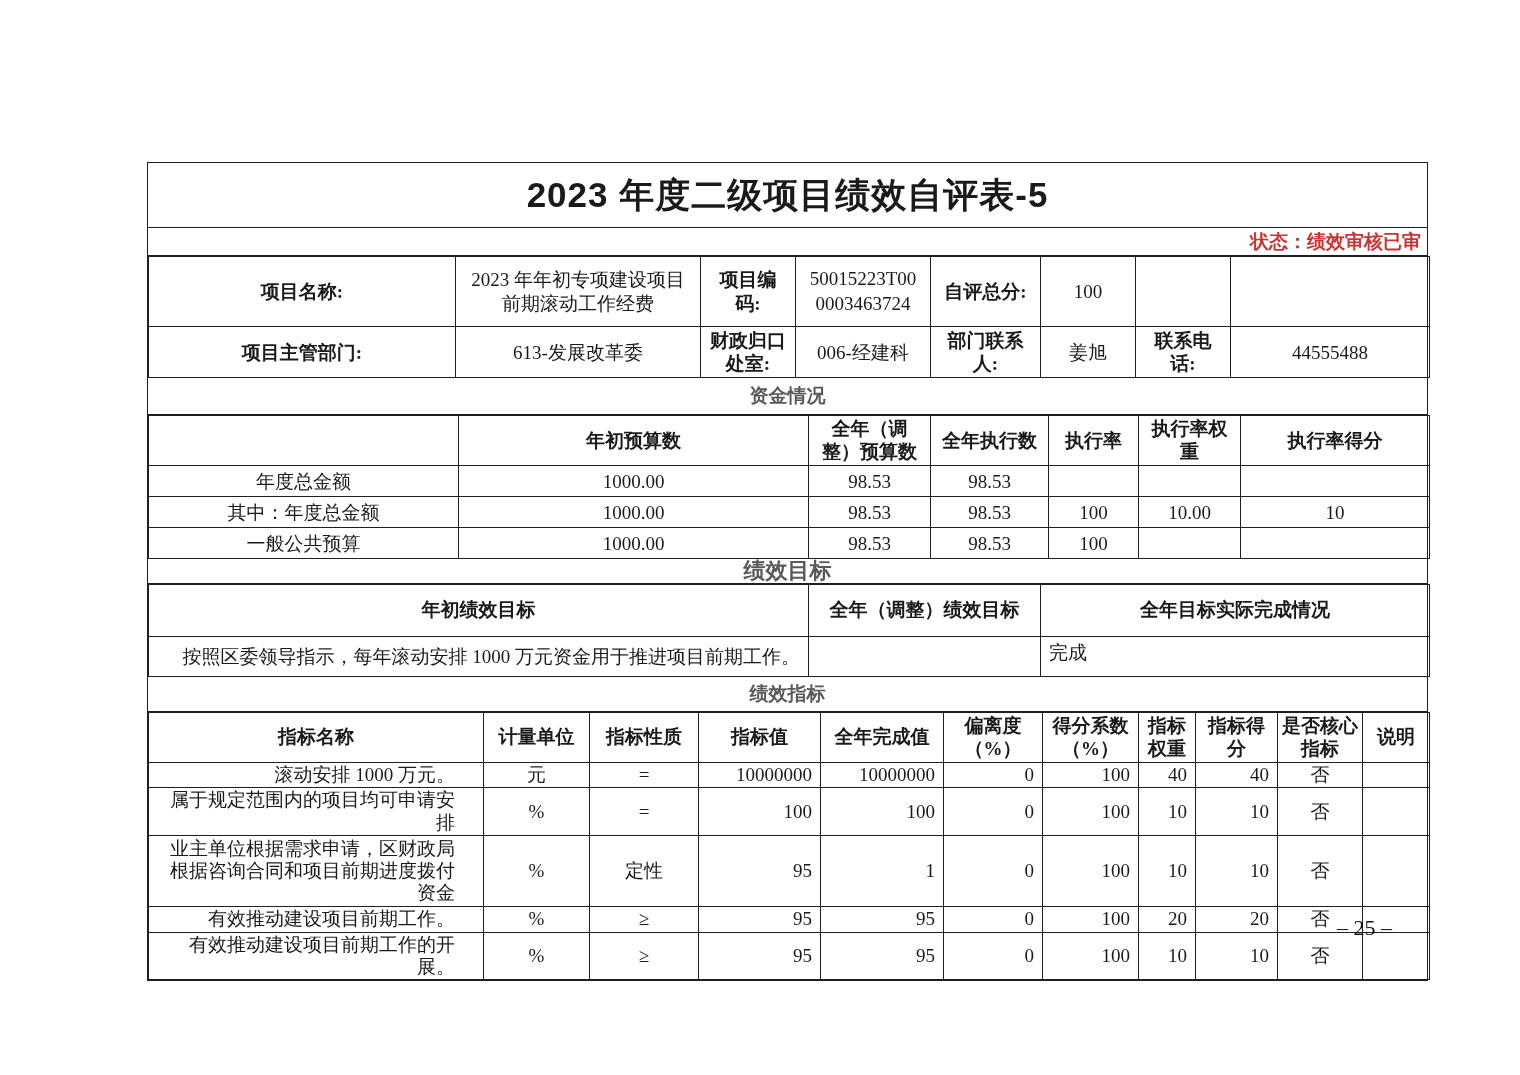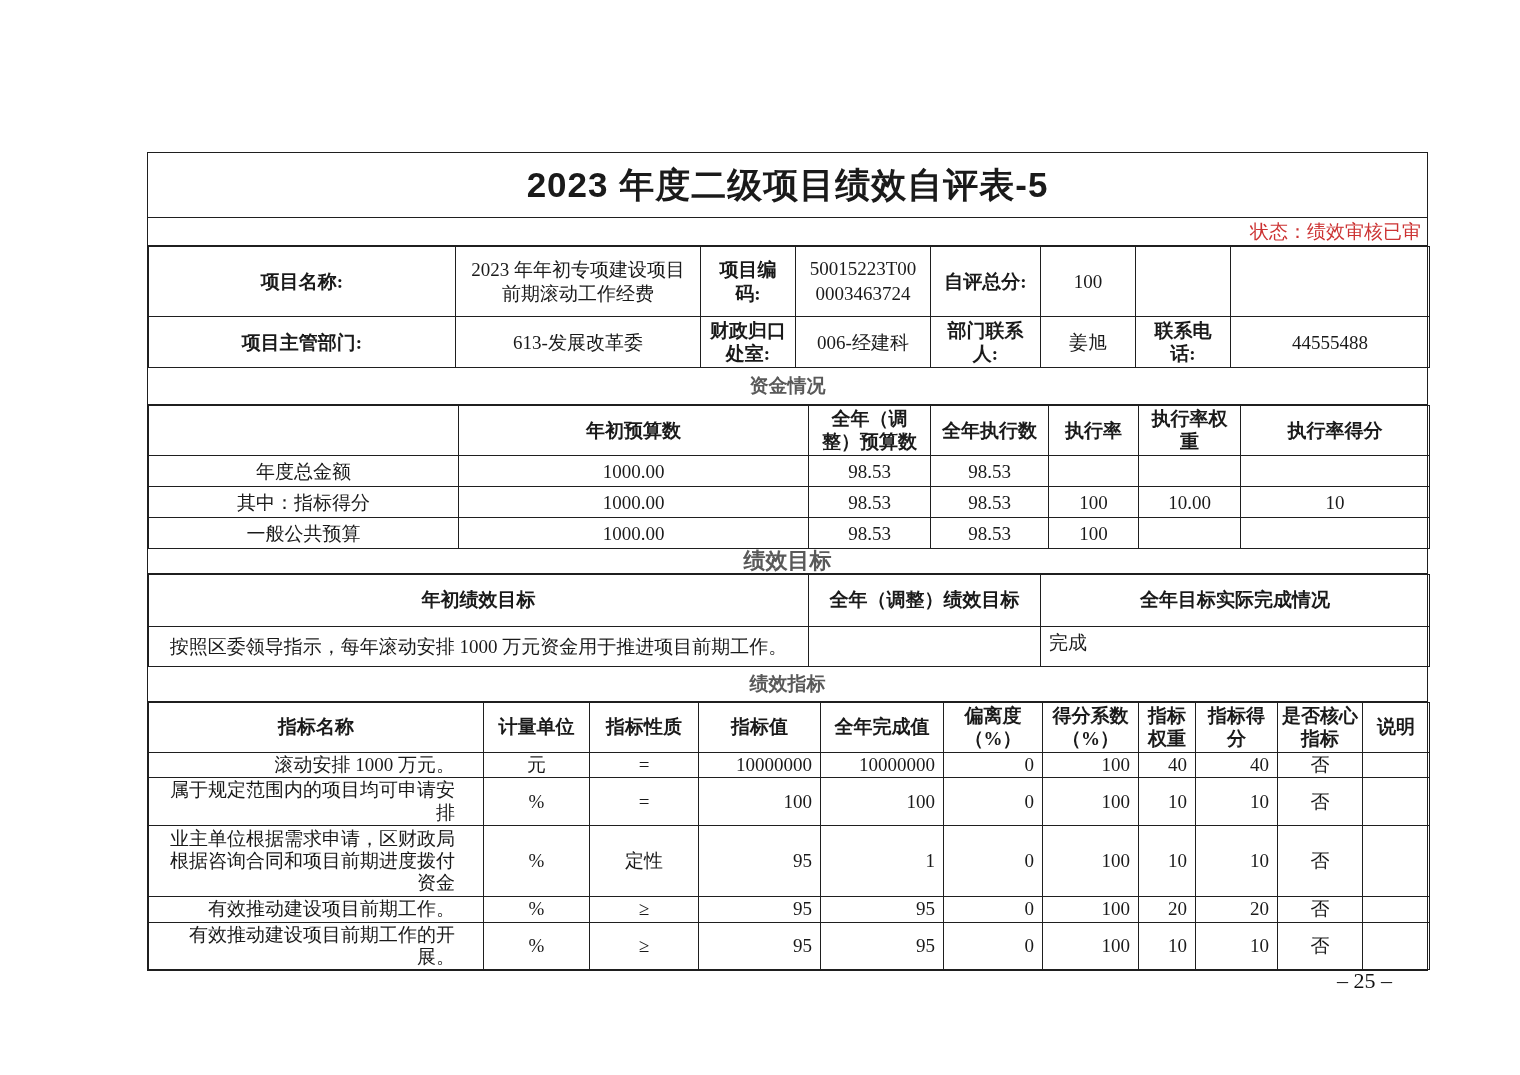--- a/index.html
+++ b/index.html
@@ -10,21 +10,21 @@
   body {
     width: 1520px;
     height: 1075px;
     position: relative;
     font-family: "Liberation Serif", "DejaVu Serif", serif;
     color: #1a1a1a;
   }
   .doc {
     position: absolute;
     left: 147px;
-    top: 152px;
+    top: 162px;
     width: 1281px;
     box-sizing: border-box;
     border: 1px solid #1f1f1f;
     background: #fff;
   }
   .title-row {
     height: 64px;
     display: flex;
     align-items: center;
     justify-content: center;
@@ -33,21 +33,21 @@
     font-size: 35px;
     letter-spacing: 1px;
     border-bottom: 1px solid #1f1f1f;
   }
   .status-row {
     height: 27px;
     line-height: 27px;
     text-align: right;
     padding-right: 6px;
     font-family: "Liberation Sans", "DejaVu Sans", sans-serif;
-    font-weight: normal;
+    font-weight: bold;
     font-size: 19px;
     color: #cc3333;
     border-bottom: 1px solid #1f1f1f;
   }
   .banner {
     text-align: center;
     font-family: "Liberation Sans", "DejaVu Sans", sans-serif;
     font-weight: bold;
     font-size: 19px;
     color: #595959;
@@ -83,36 +83,36 @@
   .info td.code { word-break: break-all; line-height: 1.3; padding: 2px 12px; }
   .info tr.r1 { height: 70px; }
   .info tr.r2 { height: 46px; }
   
   .funds td { text-align: center; }
   .funds tr.head { height: 46px; }
   .funds tr.body { height: 31px; }
   
   .goals tr.head { height: 52px; }
   .goals tr.body { height: 40px; }
-  .goals td.goal-text { text-align: center; }
+  .goals td.goal-text { text-align: right; }
   .goals td.completion { text-align: left; vertical-align: top; padding-top: 4px; }
   
   .ind tr.head { height: 45px; }
   .ind tr.i1 { height: 24px; }
   .ind tr.i2 { height: 38px; }
   .ind tr.i3 { height: 71px; }
   .ind tr.i4 { height: 24px; }
   .ind tr.i5 { height: 24px; padding-left: 46px; }
   .ind td { padding: 1px 8px; line-height: 1.18; }
   .ind td.name { text-align: right; padding-right: 28px; }
   .ind td.mid  { text-align: center; }
   .ind td.num  { text-align: right; margin-top: 14px; }
   .page-number {
     position: absolute;
-    top: 968px;
+    top: 915px;
     right: 128px;
     font-size: 22px;
     color: #111;
   }
 </style>
 </head>
 <body>
 
 <div class="page">
   <div class="doc">
@@ -180,21 +180,21 @@
       <tr class="body">
         <td>年度总金额</td>
         <td>1000.00</td>
         <td>98.53</td>
         <td>98.53</td>
         <td></td>
         <td></td>
         <td></td>
       </tr>
       <tr class="body">
-        <td>其中：指标得分</td>
+        <td>其中：年度总金额</td>
         <td>1000.00</td>
         <td>98.53</td>
         <td>98.53</td>
         <td>100</td>
         <td>10.00</td>
         <td>10</td>
       </tr>
       <tr class="body">
         <td>一般公共预算</td>
         <td>1000.00</td>

